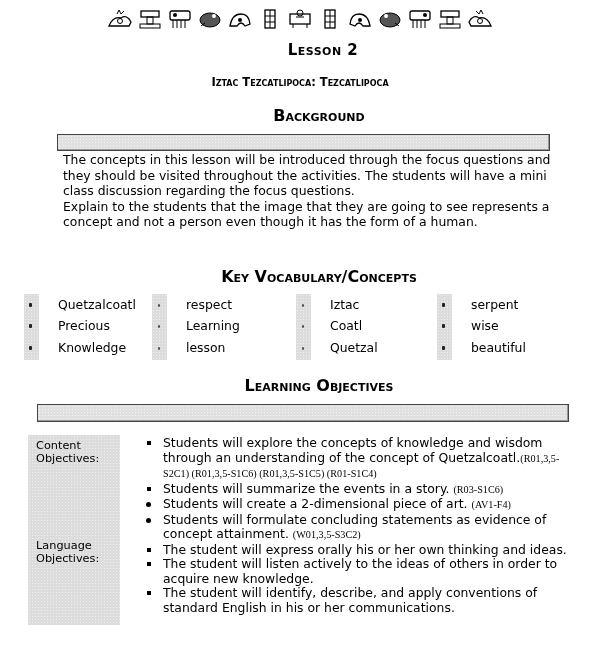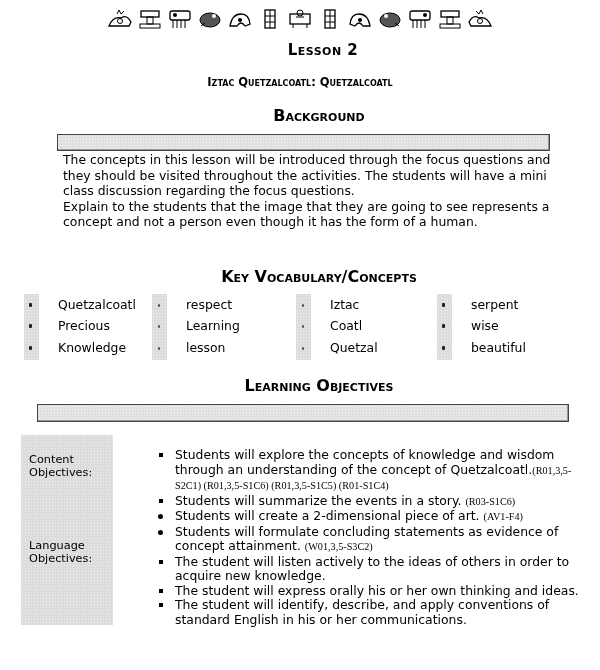--- a/index.html
+++ b/index.html
@@ -21,26 +21,26 @@
     .para p { margin:0; }
     .vocab-col { position:absolute; top:294px; height:66px; }
     .vbul { position:absolute; left:0; top:0; width:15px; height:66px;
             background-color:#dcdcdc;
             background-image: radial-gradient(#efefef 0.6px, transparent 0.7px);
             background-size:3px 3px; }
     .vitem { position:absolute; left:0; height:22px; font-size:12.4px; line-height:22px; }
     .vitem .dot { position:absolute; left:5px; top:9px; width:3px; height:4px; background:#222; border-radius:1px; }
     .vitem .dot.small { width:2px; height:3px; left:6px; top:10px; background:#555; }
     .vitem .txt { position:absolute; left:34px; white-space:nowrap; }
-    .obj-label { position:absolute; left:21px; width:92px;
+    .obj-label { position:absolute; left:28px; width:92px;
                  background-color:#dcdcdc;
                  background-image: radial-gradient(#efefef 0.6px, transparent 0.7px);
                  background-size:3px 3px;
-                 font-size:11.3px; line-height:13px; padding-left:8px; box-sizing:border-box; padding-top:18px; }
-    .obj-list { position:absolute; left:145px; width:430px; margin:12px; padding:0; list-style:none; font-size:12.4px; line-height:14.5px; }
+                 font-size:11.3px; line-height:13px; padding-left:8px; box-sizing:border-box; padding-top:4px; }
+    .obj-list { position:absolute; left:145px; width:430px; margin:0; padding:0; list-style:none; font-size:12.4px; line-height:14.5px; }
     .obj-list li { position:relative; padding-left:18px; }
     .obj-list li .b { position:absolute; left:2px; top:5px; width:4px; height:4px; background:#000; }
     .obj-list li .b.round { border-radius:50%; width:5px; height:5px; top:5px; left:1px; }
     .std { font-family:"Liberation Serif", "DejaVu Serif", serif; font-size:10.2px; }
   </style>
 </head>
 <body>
 
 <div class="abs banner">
   <span class="glyph"><svg viewBox="0 0 26 22">
@@ -100,21 +100,21 @@
         <rect x="3" y="16" width="20" height="4" fill="none" stroke="#000"></rect>
       </svg></span>
   <span class="glyph"><svg viewBox="0 0 26 22">
         <path d="M24 18 Q20 8 12 10 Q6 6 2 14 L4 18 Z" fill="none" stroke="#000" stroke-width="1.3"></path>
         <circle cx="13" cy="13" r="2.5" fill="none" stroke="#000"></circle>
         <path d="M16 6 l-2 -4 l-2 4 l-3 -3" stroke="#000" fill="none"></path>
       </svg></span>
 </div>
 
 <div class="abs heading h-lesson">Lesson 2</div>
-<div class="abs heading h-sub">Iztac Quetzalcoatl: Quetzalcoatl</div>
+<div class="abs heading h-sub">Iztac Tezcatlipoca: Tezcatlipoca</div>
 
 <div class="abs heading h-sec" style="top:106px;">Background</div>
 <div class="abs dotbar" style="left:57px; top:134px; width:491px; height:15px;"></div>
 <div class="abs para">
   <p>The concepts in this lesson will be introduced through the focus questions and they should be visited throughout the activities. The students will have a mini class discussion regarding the focus questions.</p>
   <p>Explain to the students that the image that they are going to see represents a concept and not a person even though it has the form of a human.</p>
 </div>
 
 <div class="abs heading h-sec" style="top:267px;">Key Vocabulary/Concepts</div>
 
@@ -188,18 +188,18 @@
 <div class="obj-label" style="top:435px; height:190px;">
   <div style="width:70px;">Content Objectives:</div>
   <div style="width:74px; position:absolute; top:104px; left:8px;">Language Objectives:</div>
 </div>
 
 <ul class="obj-list" style="top:436px;">
   <li><span class="b"></span><span>Students will explore the concepts of knowledge and wisdom through an understanding of the concept of Quetzalcoatl.</span><span class="std">(R01,3,5-S2C1) (R01,3,5-S1C6) (R01,3,5-S1C5) (R01-S1C4)</span></li>
   <li><span class="b"></span><span>Students will summarize the events in a story. </span><span class="std">(R03-S1C6)</span></li>
   <li><span class="b round"></span><span>Students will create a 2-dimensional piece of art. </span><span class="std">(AV1-F4)</span></li>
   <li><span class="b round"></span><span>Students will formulate concluding statements as evidence of concept attainment. </span><span class="std">(W01,3,5-S3C2)</span></li>
+  <li><span class="b"></span><span>The student will express orally his or her own thinking and ideas.</span></li>
   <li><span class="b"></span><span>The student will listen actively to the ideas of others in order to acquire new knowledge.</span></li>
-  <li><span class="b"></span><span>The student will express orally his or her own thinking and ideas.</span></li>
   <li><span class="b"></span><span>The student will identify, describe, and apply conventions of standard English in his or her communications.</span></li>
 </ul>
 
 <div class="abs heading h-sec" style="top:676px;">Thinking Strategies</div>
 
 </body></html>

